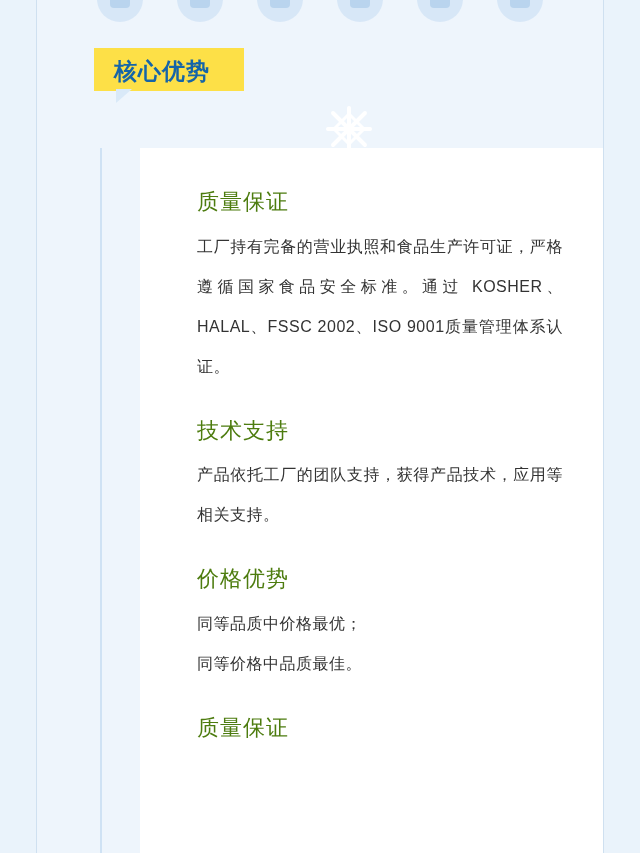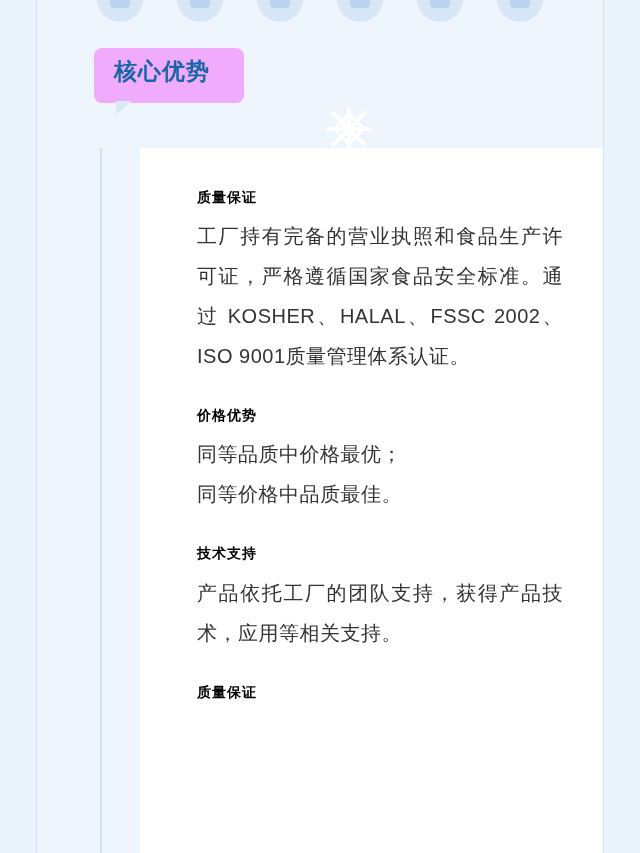--- a/index.html
+++ b/index.html
@@ -73,23 +73,23 @@
   .heading-wrap {
     position: absolute;
     left: 57px;
     top: 48px;
     width: 260px;
     height: 80px;
   }
   .heading-bubble {
     position: relative;
     display: inline-block;
-    background: #f0abfc;
-    border-radius: 8px;
-    padding: 12px 34px 20px 20px;
+    background: #fde047;
+    border-radius: 0;
+    padding: 12px 34px 8px 20px;
   }
   .heading-bubble .tail {
     position: absolute;
     left: 22px;
     bottom: -12px;
     width: 0;
     height: 0;
     border-left: 0 solid transparent;
     border-right: 16px solid transparent;
     border-top: 14px solid #d9e9f8;
@@ -128,29 +128,29 @@
     left: 38px;
     top: 0;
     right: -40px;
     bottom: 0;
     padding: 40px 40px 0 57px;
     box-sizing: border-box;
   }
   .section { margin-bottom: 30px; }
   .section:last-child { margin-bottom: 0; }
   .sec-title {
-    font-size: 14px;
-    font-weight: bold;
-    color: #000000;
+    font-size: 22px;
+    font-weight: normal;
+    color: #4d7c0f;
     letter-spacing: 1px;
     margin: 0 0 10px 0;
     line-height: 1.3;
   }
   .sec-body {
-    font-size: 20px;
+    font-size: 16px;
     color: #333333;
     line-height: 40px;
     margin: 0;
     text-align: justify;
     letter-spacing: 0.5px;
   }
   .sec-body .line { display: block; }
 </style>
 </head>
 <body>
@@ -201,33 +201,33 @@
 
     <div class="content">
       <div class="content-inner">
 
         <div class="section">
           <h3 class="sec-title">质量保证</h3>
           <p class="sec-body">工厂持有完备的营业执照和食品生产许可证，严格遵循国家食品安全标准。通过 KOSHER、HALAL、FSSC 2002、ISO 9001质量管理体系认证。</p>
         </div>
 
         <div class="section">
+          <h3 class="sec-title">技术支持</h3>
+          <p class="sec-body">产品依托工厂的团队支持，获得产品技术，应用等相关支持。</p>
+        </div>
+
+        <div class="section">
           <h3 class="sec-title">价格优势</h3>
           <p class="sec-body">
             <span class="line">同等品质中价格最优；</span>
             <span class="line">同等价格中品质最佳。</span>
           </p>
         </div>
 
         <div class="section">
-          <h3 class="sec-title">技术支持</h3>
-          <p class="sec-body">产品依托工厂的团队支持，获得产品技术，应用等相关支持。</p>
-        </div>
-
-        <div class="section">
           <h3 class="sec-title">质量保证</h3>
         </div>
 
       </div>
     </div>
 
   </div>
 </div>
 
 </body></html>

